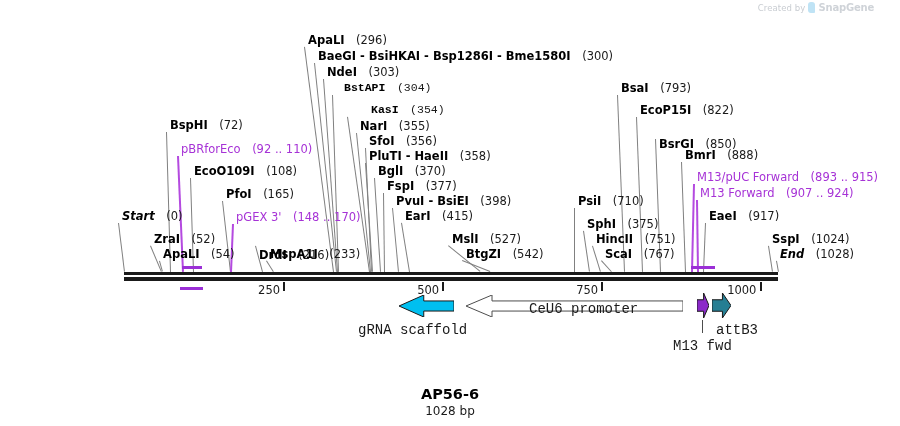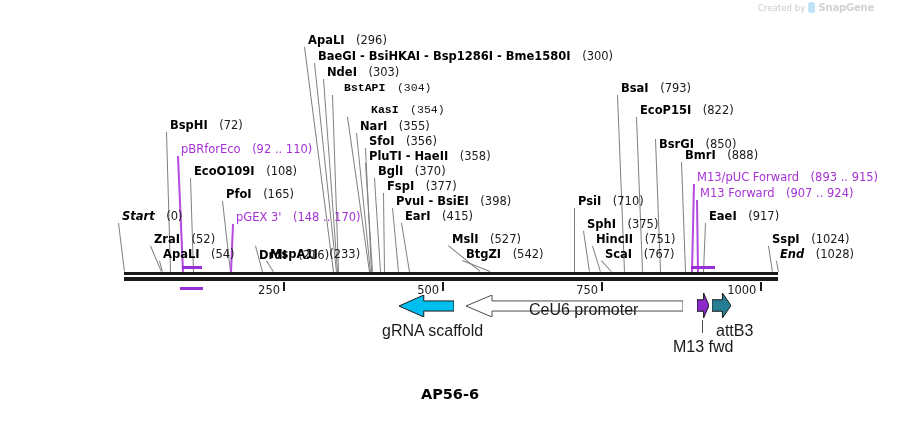--- a/index.html
+++ b/index.html
@@ -57,22 +57,22 @@
     position:absolute;font-size:11.5px;color:#1a1a1a;
     font-family:"DejaVu Sans", sans-serif;white-space:nowrap;
   }
 
   
   .featbar{position:absolute;height:2.5px;background:#9b2fd6;}
 
   
   .arrow-wrap{position:absolute;}
   .arrow-label{
-    position:absolute;font-size:16px;color:#1a1a1a;white-space:nowrap;
-    font-family:Liberation Sans, sans-serif;
+    position:absolute;font-size:14px;color:#1a1a1a;white-space:nowrap;
+    font-family:Liberation Mono, monospace;
   }
   .tickline{position:absolute;width:1px;background:#4d4d4d;}
 
   
   .title{
     position:absolute;width:100%;text-align:center;
     font-size:14.5px;font-weight:bold;color:#000;
   }
   .subtitle{
     position:absolute;width:100%;text-align:center;
@@ -184,21 +184,21 @@
       <div class="tick-lab" style="left: 568.14px; top: 283px; width: 30px; text-align: right;">750</div>
       <div class="tick" style="left: 760.187px; top: 282px; height: 9px;"></div>
       <div class="tick-lab" style="left: 727.187px; top: 283px; width: 30px; text-align: left;">1000</div>
     </div>
   <div id="arrow-layer">
       <div class="arrow-wrap" style="left: 399px; top: 295px; width: 55px; height: 22px;">
         <svg width="55" height="22" viewBox="0 0 55 22" style="display: block;">
           <polygon points="0,11 24.75,0 24.75,5.9399999999999995 55,5.9399999999999995 55,16.060000000000002 24.75,16.060000000000002 24.75,22" fill="#00BFF0" stroke="#1a1a1a" stroke-width="1"></polygon>
         </svg>
       </div>
-      <div class="arrow-label" style="left: 382px; top: 322px; text-align: right;">gRNA scaffold</div>
+      <div class="arrow-label" style="left: 358px; top: 322px; text-align: right;">gRNA scaffold</div>
       <div class="arrow-wrap" style="left: 466px; top: 295px; width: 217px; height: 22px;">
         <svg width="217" height="22" viewBox="0 0 217 22" style="display: block;">
           <polygon points="0,11 26,0 26,5.9399999999999995 217,5.9399999999999995 217,16.060000000000002 26,16.060000000000002 26,22" fill="#ffffff" stroke="#4d4d4d" stroke-width="1"></polygon>
         </svg>
       </div>
       <div class="arrow-label" style="left: 529px; top: 301px;">CeU6 promoter</div>
       <div class="arrow-wrap" style="left: 697px; top: 293px; width: 12px; height: 25px;">
         <svg width="12" height="25" viewBox="0 0 12 25" style="display: block;">
           <polygon points="12,12.5 6.6,0 6.6,6.75 0,6.75 0,18.25 6.6,18.25 6.6,25" fill="#8B29C9" stroke="#1a1a1a" stroke-width="1"></polygon>
         </svg>
@@ -208,13 +208,14 @@
         <svg width="19" height="25" viewBox="0 0 19 25" style="display: block;">
           <polygon points="19,12.5 10.45,0 10.45,6.75 0,6.75 0,18.25 10.45,18.25 10.45,25" fill="#257E93" stroke="#1a1a1a" stroke-width="1"></polygon>
         </svg>
       </div>
       <div class="arrow-label" style="left: 716px; top: 322px; text-align: right;">attB3</div>
     </div>
 
   <div class="tickline" style="left:702px;top:320px;height:13px;"></div>
 
   <div class="title" style="top:386px;">AP56-6</div>
+  <div class="subtitle" style="top:404px;">1028 bp</div>
 </div>
 
 </body></html>

